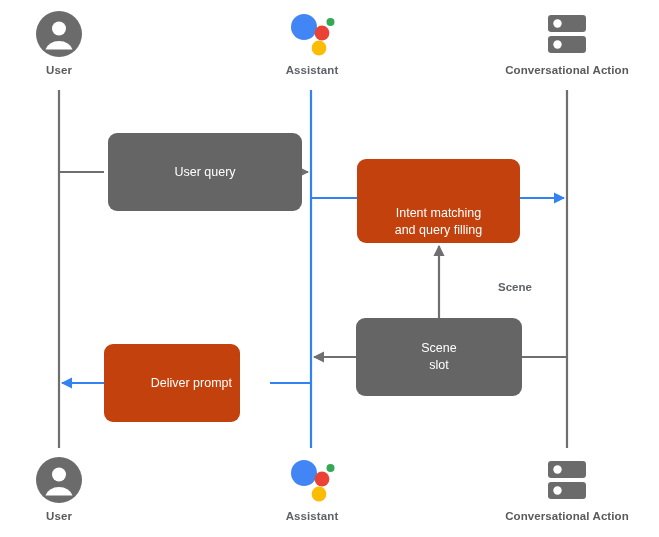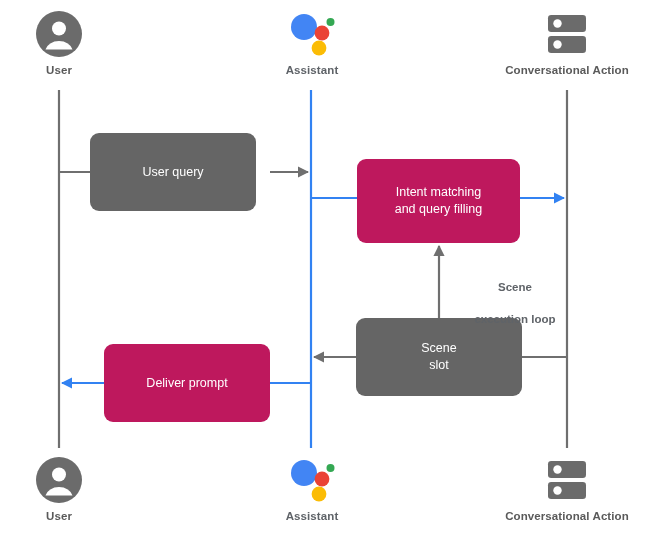--- a/index.html
+++ b/index.html
@@ -58,21 +58,21 @@
     align-items: center;
     justify-content: center;
     text-align: center;
     color: #ffffff;
     font-size: 12.5px;
     line-height: 17px;
     box-sizing: border-box;
     padding: 4px 8px;
   }
   .node.gray  { background: #656565; }
-  .node.blue  { background: #be185d; }
+  .node.blue  { background: #c2410c; justify-content: flex-end; }
 
   .loop-label {
     position: absolute;
     font-size: 11.5px;
     font-weight: bold;
     line-height: 16px;
     color: #5f6368;
     text-align: center;
     white-space: pre-line;
   }
@@ -108,41 +108,40 @@
 
     <line x1="356" y1="357" x2="314" y2="357" stroke="#6f6f6f" stroke-width="2.2" marker-end="url(#arrow-gray)"></line>
 
     <line x1="439" y1="318" x2="439" y2="246" stroke="#6f6f6f" stroke-width="2.2" marker-end="url(#arrow-gray)"></line>
 
     <line x1="311" y1="383" x2="270" y2="383" stroke="#3282f2" stroke-width="2.2"></line>
 
     <line x1="104" y1="383" x2="62" y2="383" stroke="#3282f2" stroke-width="2.2" marker-end="url(#arrow-blue)"></line>
   </svg>
 
-  <div class="node gray" style="left:90px; top:133px; width:166px; height:78px;">
+  <div class="node gray" style="left:108px; top:133px; width:194px; height:78px;">
     <span>User query</span>
   </div>
 
   <div class="node blue" style="left:357px; top:159px; width:163px; height:84px; flex-direction:column;">
     <span>Intent matching</span>
     <span>and query filling</span>
   </div>
 
   <div class="node gray" style="left:356px; top:318px; width:166px; height:78px; flex-direction:column;">
     <span>Scene</span>
     <span>slot</span>
   </div>
 
-  <div class="node blue" style="left:104px; top:344px; width:166px; height:78px;">
+  <div class="node blue" style="left:104px; top:344px; width:136px; height:78px;">
     <span>Deliver prompt</span>
   </div>
 
   <div class="loop-label" style="left:455px; top:263px; width:120px;">
     <div>Scene</div>
-    <div>execution loop</div>
   </div>
 
   <div class="actor" style="left:-21px; top:10px;">
     <div class="actor-icon">
       <svg width="48" height="48" viewBox="0 0 48 48" xmlns="http://www.w3.org/2000/svg">
         <circle cx="24" cy="24" r="23" fill="#6b6b6b"></circle>
         <circle cx="24" cy="18.5" r="7" fill="#ffffff"></circle>
         <path d="M10.5 39.5 a13.8 10.6 0 0 1 27 0 z" fill="#ffffff"></path>
       </svg>
     </div>

